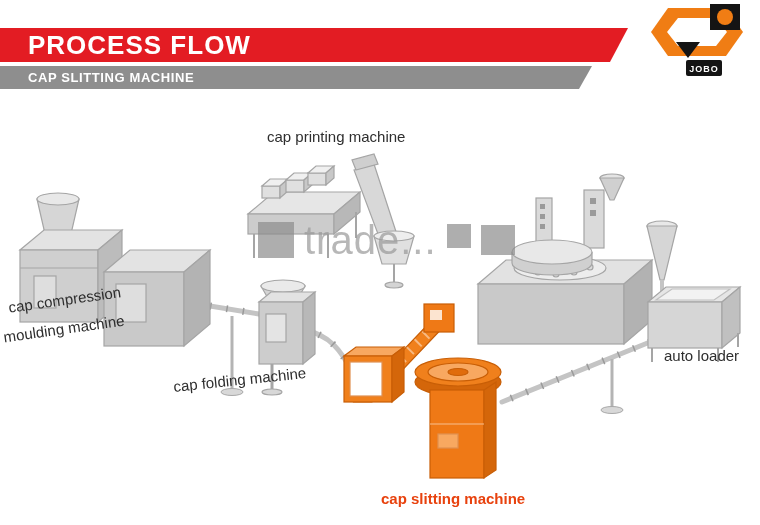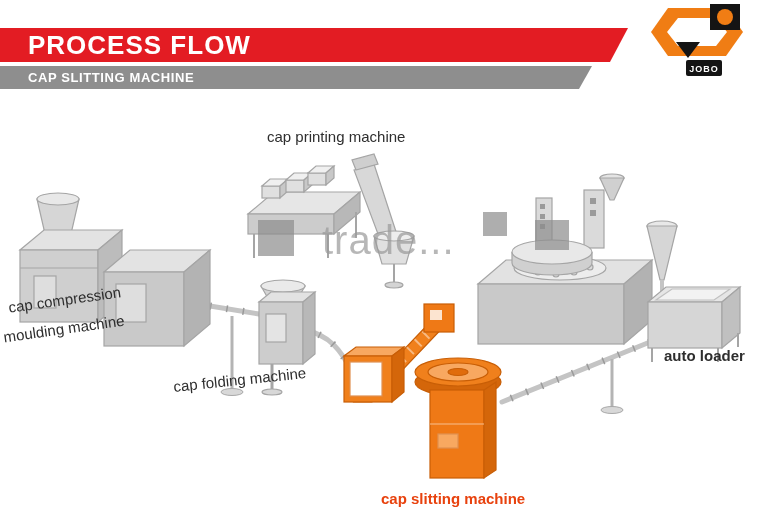--- a/index.html
+++ b/index.html
@@ -27,42 +27,42 @@
   .header-gray span{
     color:#ffffff;font-size:13px;font-weight:700;letter-spacing:.6px;
     padding-left:28px;line-height:23px;
   }
   
   .logo{position:absolute;top:2px;right:2px;width:110px;height:78px;}
   
   .diagram-svg{position:absolute;left:0;top:0;width:760px;height:525px;}
   
   .watermark{
-    position:absolute;left:258px;top:220px;display:flex;
-    gap:28px;opacity:.7;pointer-events:none;
+    position:absolute;left:258px;top:220px;display:flex;align-items:center;
+    gap:10px;opacity:.7;pointer-events:none;
   }
   .wm-block{display:inline-block;background:#8c8c8c;}
   .wm-b1{width:36px;height:36px;}
   .wm-b2{width:24px;height:24px;margin-top:-8px;}
   .wm-b3{width:34px;height:30px;}
   .wm-text{
     font-size:40px;color:#9a9a9a;line-height:1;letter-spacing:1px;
     font-family:"Liberation Sans",sans-serif;
   }
   
   .lbl{
     position:absolute;font-size:15px;color:#2e2e2e;white-space:nowrap;
     font-family:"Liberation Sans",sans-serif;
   }
   .lbl-printing{left:243px;top:128px;margin-left:24px;}
   .lbl-lining{left:504px;top:163px;}
   .lbl-comp1{left:8px;top:291px;transform:rotate(-8deg);}
   .lbl-comp2{left:3px;top:320px;transform:rotate(-8deg);}
   .lbl-folding{left:173px;top:371px;transform:rotate(-6deg);}
-  .lbl-autoloader{left:664px;top:347px;font-weight:bold;}
+  .lbl-autoloader{left:664px;top:347px;}
   .lbl-slitting{left:381px;top:490px;color:#e8420e;font-weight:700;}
 </style>
 </head>
 <body>
 
 <div class="page">
 
   <div class="header-red">
     <span>PROCESS FLOW</span>
   </div>

